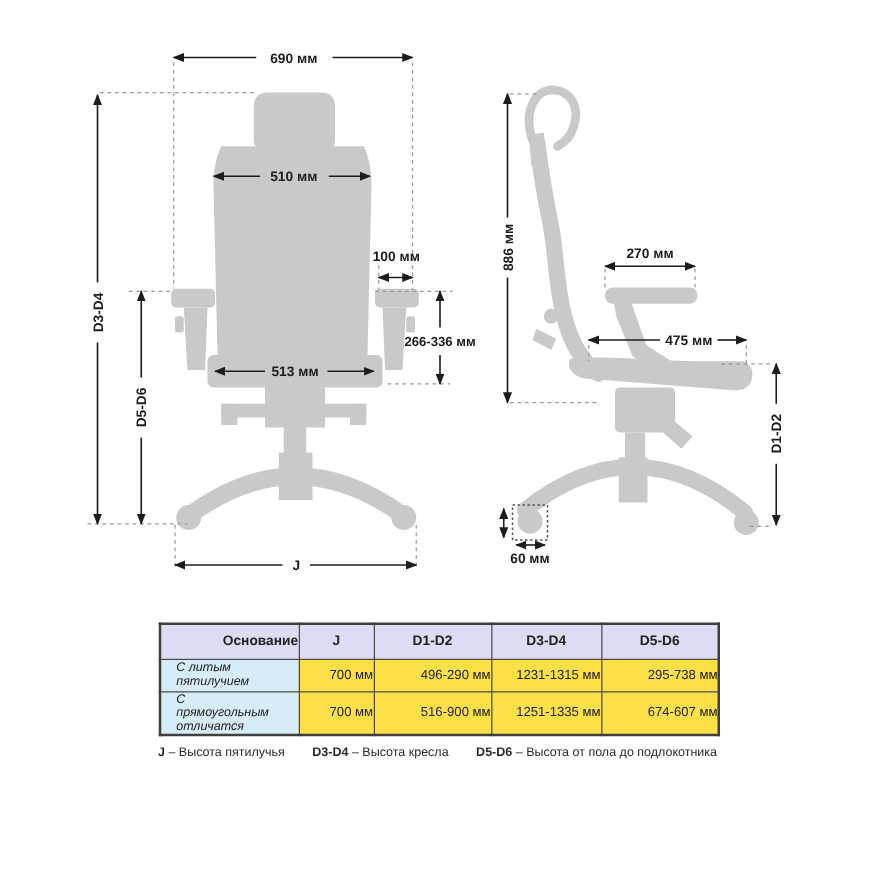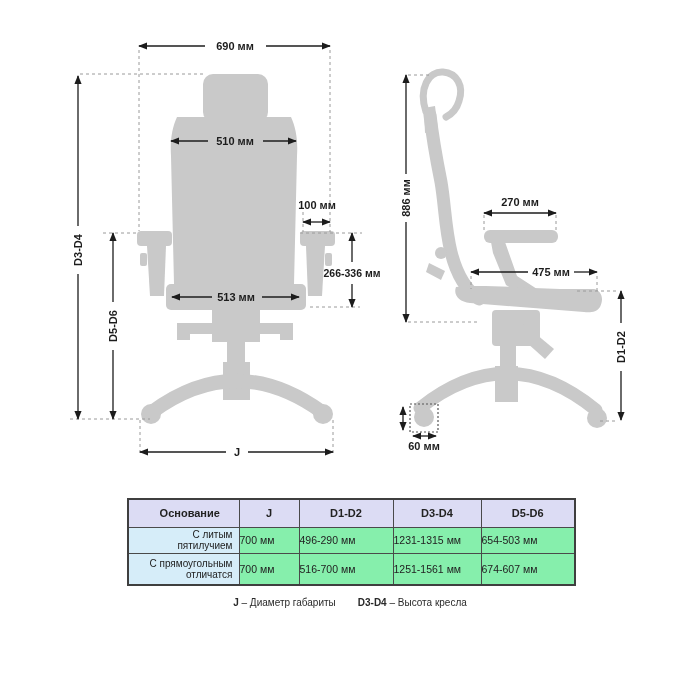--- a/index.html
+++ b/index.html
@@ -37,28 +37,29 @@
     font-family: "Liberation Sans", sans-serif;
     color: #222;
   }
   .spec-table th {
     background: #dcdcf4;
     font-size: 11px;
     font-weight: bold;
     height: 28px;
     text-align: center;
   }
-  .spec-table th.col-base { text-align: center; padding-left: 12px; }
-  .spec-table td { font-size: 10.5px; text-align: left; background: #86efac; }
+  .spec-table th.col-base { text-align: right; padding-left: 12px; }
+  .spec-table td { font-size: 10.5px; text-align: right; background: #fde047; }
   .spec-table td.row-label {
     background: #d6edf9;
-    text-align: right;
+    text-align: left;
     padding-left: 12px;
-    padding-right: 6px;
+    padding-right: 19px;
     font-size: 10px;
+    font-style: italic;
   }
   .spec-table tr.r1 td { height: 26px; }
   .spec-table tr.r2 td { height: 32px; }
 
   .legend {
     position: absolute;
     left: 0; top 597px;
     top: 597px;
     width: 700px;
     display: flex;
@@ -226,35 +227,36 @@
       <th>J</th>
       <th>D1-D2</th>
       <th>D3-D4</th>
       <th>D5-D6</th>
     </tr>
     <tr class="r1">
       <td class="row-label">С литым пятилучием</td>
       <td>700 мм</td>
       <td>496-290 мм</td>
       <td>1231-1315 мм</td>
-      <td>654-503 мм</td>
+      <td>295-738 мм</td>
     </tr>
     <tr class="r2">
       <td class="row-label">С прямоугольным отличатся</td>
       <td>700 мм</td>
-      <td>516-700 мм</td>
-      <td>1251-1561 мм</td>
+      <td>516-900 мм</td>
+      <td>1251-1335 мм</td>
       <td>674-607 мм</td>
     </tr>
   </tbody>
     </table>
 
   
   <div class="legend">
-    <span><b>J</b> <span>– Диаметр габариты</span></span>
+    <span><b>J</b> <span>– Высота пятилучья</span></span>
     <span><b>D3-D4</b> <span>– Высота кресла</span></span>
+    <span><b>D5-D6</b> <span>– Высота от пола до подлокотника</span></span>
   </div>
 
   
   <div class="footnote">
   </div>
 
 </div>
 
 </body></html>

